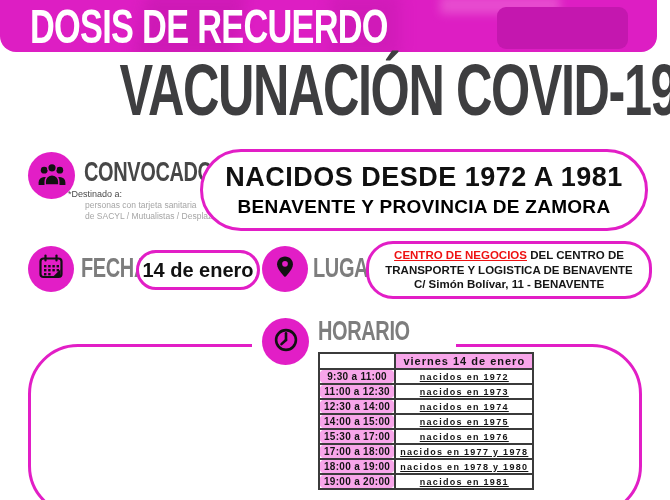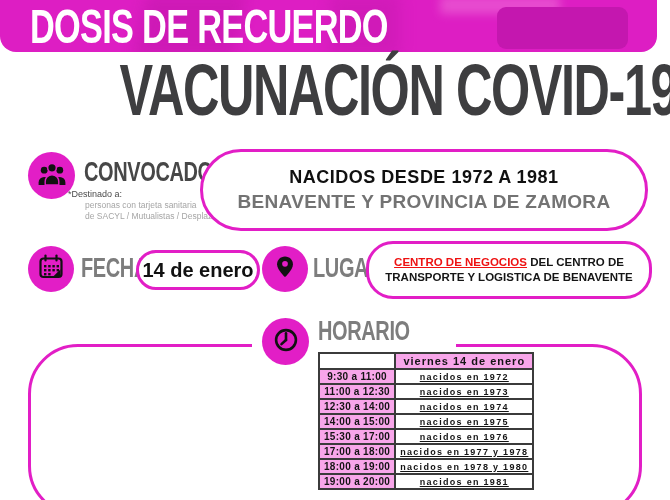--- a/index.html
+++ b/index.html
@@ -48,22 +48,22 @@
   .section-label.dark span { color:#474747; }
   .outline-box { position:absolute; border:3px solid #E21EC6; background:#fff; }
   
   .conv-note-title { position:absolute; left:68px; top:189px; font-size:9px; font-weight:400; color:#4A4A4A; }
   .conv-note { position:absolute; left:85px; top:200px; font-size:8.5px; color:#A5A5A5; line-height:1.3; }
   
   .audience {
     left:200px; top:149px; width:448px; height:82px; border-radius:42px;
     display:flex; flex-direction:column; align-items:center; justify-content:center; gap:3px;
   }
-  .audience .l1 { font-size:18px; font-weight:700; color:#101010; letter-spacing:0.5px; white-space:nowrap; }
-  .audience .l2 { font-size:19px; font-weight:700; color:#737373; letter-spacing:0.3px; white-space:nowrap; }
+  .audience .l1 { font-size:27px; font-weight:700; color:#101010; letter-spacing:0.5px; white-space:nowrap; }
+  .audience .l2 { font-size:19px; font-weight:700; color:#000000; letter-spacing:0.3px; white-space:nowrap; }
   
   .fecha-pill {
     left:136px; top:250px; width:124px; height:40px; border-radius:21px;
     display:flex; align-items:center; justify-content:center;
     font-size:20px; font-weight:700; color:#111;
   }
   .lugar-box {
     left:366px; top:241px; width:286px; height:58px; border-radius:27px;
     display:flex; flex-direction:column; align-items:center; justify-content:center;
     font-size:11.5px; font-weight:700; color:#151515; line-height:1.3; text-align:center; white-space:nowrap;
@@ -81,21 +81,21 @@
   .horario-group .icon-circle { position:static; flex:0 0 auto; }
   .horario-group .section-label { position:static; }
   
   .sched-table { position:absolute; left:318px; top:352px; border-collapse:collapse; background:#fff; }
   .sched-table td, .sched-table th {
     border:2px solid #3B3B3B; text-align:center; vertical-align:middle;
     font-weight:700; color:#141414; padding:1px 4px; height:13.5px;
   }
   .sched-table .empty-head { width:66px; background:#ffffff; }
   .sched-table .date-head { width:125px; background:#F8A6EA; font-size:11px; letter-spacing:1px; }
-  .sched-table .time-cell { background:#F8A6EA; font-size:10px; letter-spacing:0.3px; white-space:nowrap; }
+  .sched-table .time-cell { background:#F8A6EA; font-size:10px; letter-spacing:0.3px; white-space:nowrap;border-radius:7px; }
   .sched-table .value-cell { background:#ffffff; font-size:9px; letter-spacing:1.3px; white-space:nowrap;text-decoration:underline; }
 </style>
 </head>
 <body>
 
 <div class="canvas">
 
   <div class="banner">
     <div class="blob1"></div>
     <div class="blob2"></div>
@@ -172,20 +172,21 @@
         <circle cx="13" cy="9.6" r="3.1" fill="#E21EC6"></circle>
       </svg>
     </span>
   </div>
   <div class="section-label" style="left:313px; top:255px;">
     <span>LUGAR</span>
   </div>
   <div class="outline-box lugar-box">
     <div><span class="venue-red">CENTRO DE NEGOCIOS</span><span> DEL CENTRO DE</span></div>
     <div>TRANSPORTE Y LOGISTICA DE BENAVENTE</div>
+    <div>C/ Simón Bolívar, 11 - BENAVENTE</div>
   </div>
 
   <div class="schedule-frame"></div>
 
   <div class="horario-group">
     <div class="icon-circle">
       <span>
         <svg width="28" height="28" viewBox="0 0 26 26">
           <circle cx="13" cy="13" r="9.2" fill="none" stroke="#111" stroke-width="2.4"></circle>
           <line x1="13" y1="13" x2="13" y2="6.8" stroke="#111" stroke-width="2.4" stroke-linecap="round"></line>

